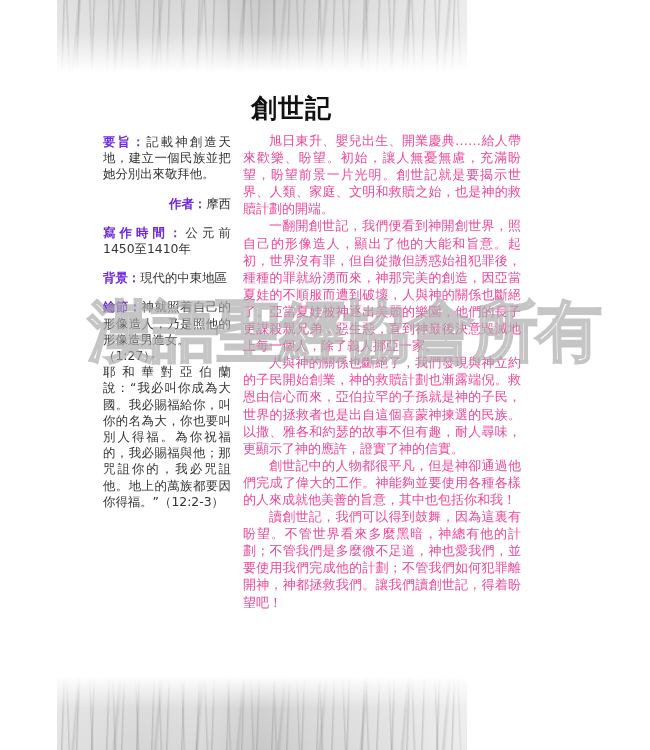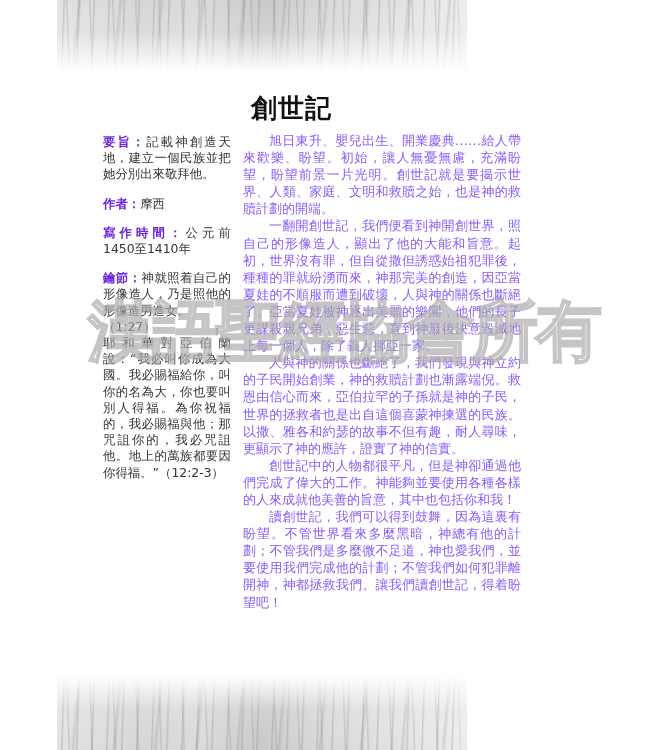--- a/index.html
+++ b/index.html
@@ -68,34 +68,34 @@
 
     .sidebar {
       position: absolute;
       left: 103px;
       top: 134px;
       width: 128px;
       font-size: 12.4px;
       line-height: 16.2px;
       color: #333;
     }
-    .sidebar .block { margin: 0 0 13px 0; }
+    .sidebar .block { margin: 0 0 13px 0; text-align: right; }
     .sidebar .block.tight { margin-bottom: 0; }
     .sidebar .label { font-weight: bold; color: #6d28d9; }
     .sidebar .text { text-align: justify; text-align-last: left; }
     .sidebar .verse { display: block; }
 
     .main {
       position: absolute;
       left: 243px;
       top: 132px;
       width: 278px;
       font-size: 13px;
       line-height: 17.1px;
-      color: #8b5cf6;
+      color: #ec4899;
     }
     .main p {
       margin: 0;
       text-indent: 2em;
       text-align: justify;
     }
 
     .watermark {
       position: absolute;
       left: 88px;
@@ -126,20 +126,23 @@
 <aside class="sidebar">
   <div class="block text">
     <span class="label">要旨：</span><span>記載神創造天地，建立一個民族並把她分別出來敬拜他。</span>
   </div>
   <div class="block">
     <span class="label">作者：</span><span>摩西</span>
   </div>
   <div class="block text">
     <span class="label">寫作時間：</span><span>公元前1450至1410年</span>
   </div>
+  <div class="block text">
+    <span class="label">背景：</span><span>現代的中東地區</span>
+  </div>
   <div class="block tight text">
     <span class="label">鑰節：</span><span>神就照着自己的形像造人，乃是照他的形像造男造女。</span>
     <span class="verse">（1:27）</span>
     <span>耶和華對亞伯蘭說：“我必叫你成為大國。我必賜福給你，叫你的名為大，你也要叫別人得福。為你祝福的，我必賜福與他；那咒詛你的，我必咒詛他。地上的萬族都要因你得福。”</span><span>（12:2-3）</span>
   </div>
 </aside>
 
 <article class="main">
   <p>旭日東升、嬰兒出生、開業慶典……給人帶來歡樂、盼望。初始，讓人無憂無慮，充滿盼望，盼望前景一片光明。創世記就是要揭示世界、人類、家庭、文明和救贖之始，也是神的救贖計劃的開端。</p>
   <p>一翻開創世記，我們便看到神開創世界，照自己的形像造人，顯出了他的大能和旨意。起初，世界沒有罪，但自從撒但誘惑始祖犯罪後，種種的罪就紛湧而來，神那完美的創造，因亞當夏娃的不順服而遭到破壞，人與神的關係也斷絕了。亞當夏娃被神逐出美麗的樂園，他們的長子更謀殺親兄弟，惡生惡，直到神最後決意毀滅地上每一個人，除了義人挪亞一家。</p>

